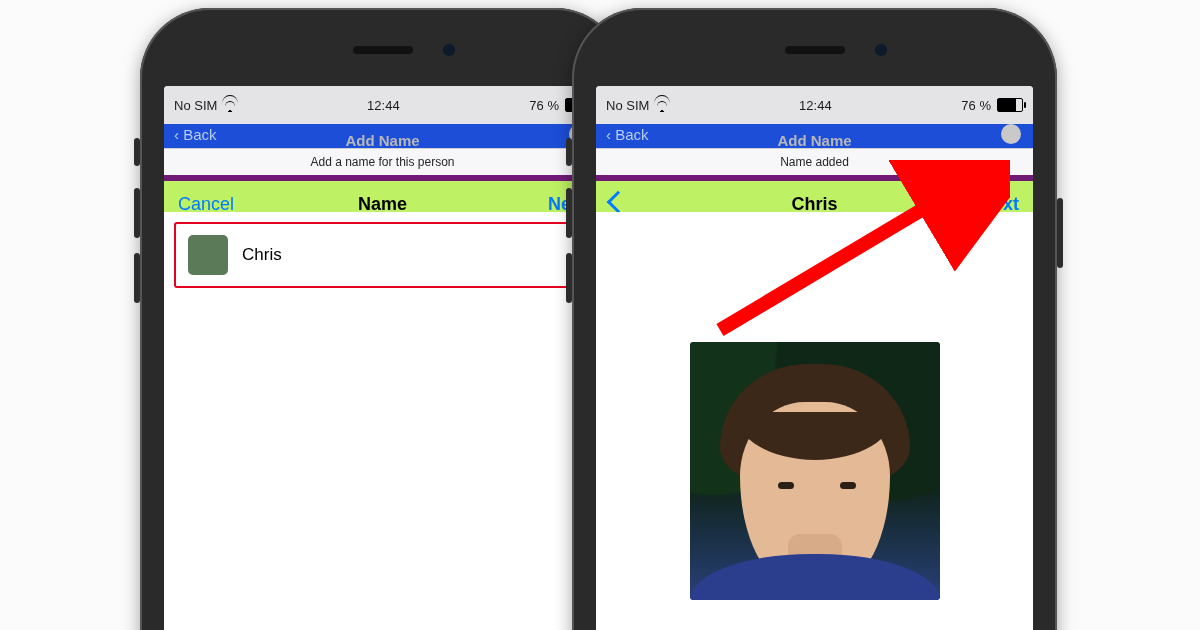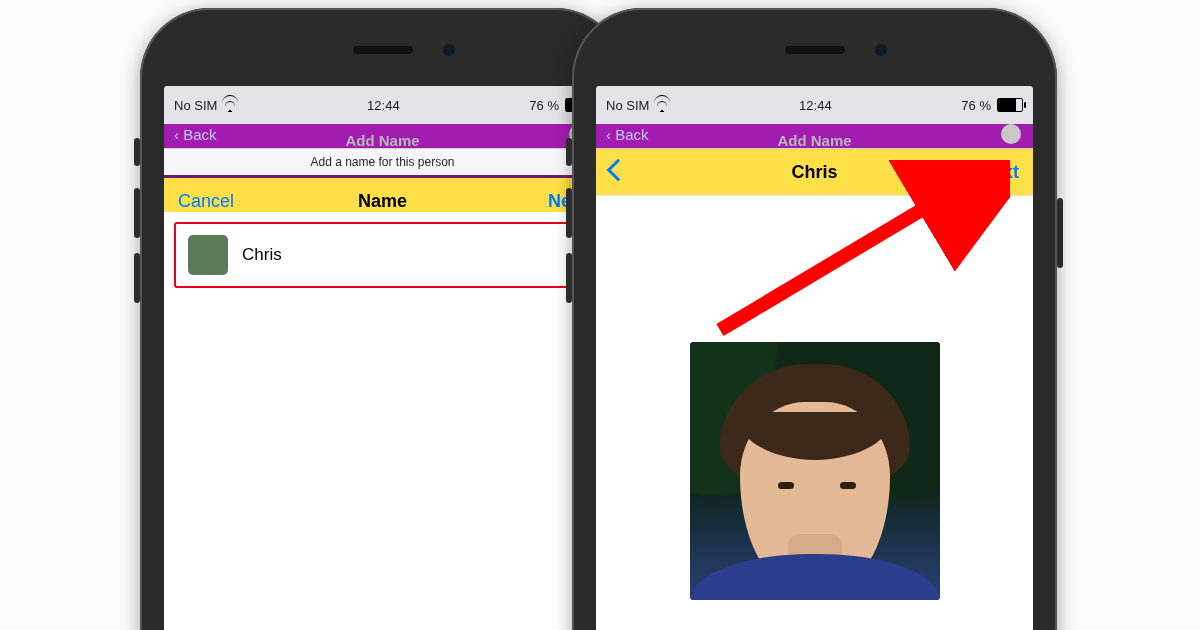--- a/index.html
+++ b/index.html
@@ -89,46 +89,46 @@
     width:24px; height:12px; border:1.3px solid #000; border-radius:2px;
     position:relative;
   }
   .battery::after { content:""; position:absolute; right:-4px; top:3px; width:2.5px; height:6px; background:#000; border-radius:1px;}
   .battery i { display:block; height:100%; width:76%; background:#000;}
   .sb-time { font-weight:400; }
 
   
   .undernav {
     height:24px;
-    background:#a21caf;
+    background:#1d4ed8;
     position:relative;
     font-size:15px;
     color:#9a9a9a;
     border-bottom:1px solid #d0d0d3;
     overflow:hidden;
   }
   .undernav .back { position:absolute; left:10px; top:2px; color:#b7cdf2;}
   .undernav .title{ position:absolute; left:50%; top:8px; transform:translateX(-50%); color:#b8b8b8; font-weight:600;}
   .undernav .circ { position:absolute; right:12px; top:0; width:20px; height:20px; border-radius:50%; background:#c9c9c9;}
 
   
   .caption {
     height:26px;
     background:#f7f7f9;
-    border-bottom:3px solid #701a75;
+    border-bottom:6px solid #701a75;
     text-align:center;
     font-size:12px;
     line-height:26px;
     color:#262626;
   }
 
   
   .navbar {
     height:46px;
-    background:#fde047;
+    background:#bef264;
     border-bottom:1px solid #e3e3e6;
     display:flex;
     align-items:center;
     justify-content:space-between;
     padding:0 14px;
     font-size:18px;
   }
   .navbar .center { font-weight:700; color:#000; position:absolute; left:50%; transform:translateX(-50%); }
   .navbar .slot { position:relative; flex:1; height:100%; display:flex; align-items:center;}
   .nav-left  { justify-content:flex-start; }
@@ -315,20 +315,21 @@
             </span>
         </div>
       </div>
 
       <div class="undernav">
         <span class="back">‹ <span>Back</span></span>
         <span class="title">Add Name</span>
         <span class="circ"></span>
       </div>
 
+      <div class="caption">Name added</div>
 
       <div class="navbar">
         <div class="slot nav-left">
           <span class="nav-btn ios-blue"><span class="chevron"></span></span>
         </div>
         <span class="center">Chris</span>
         <div class="slot nav-right">
           <span class="nav-btn ios-blue bold">Next</span>
         </div>
       </div>

